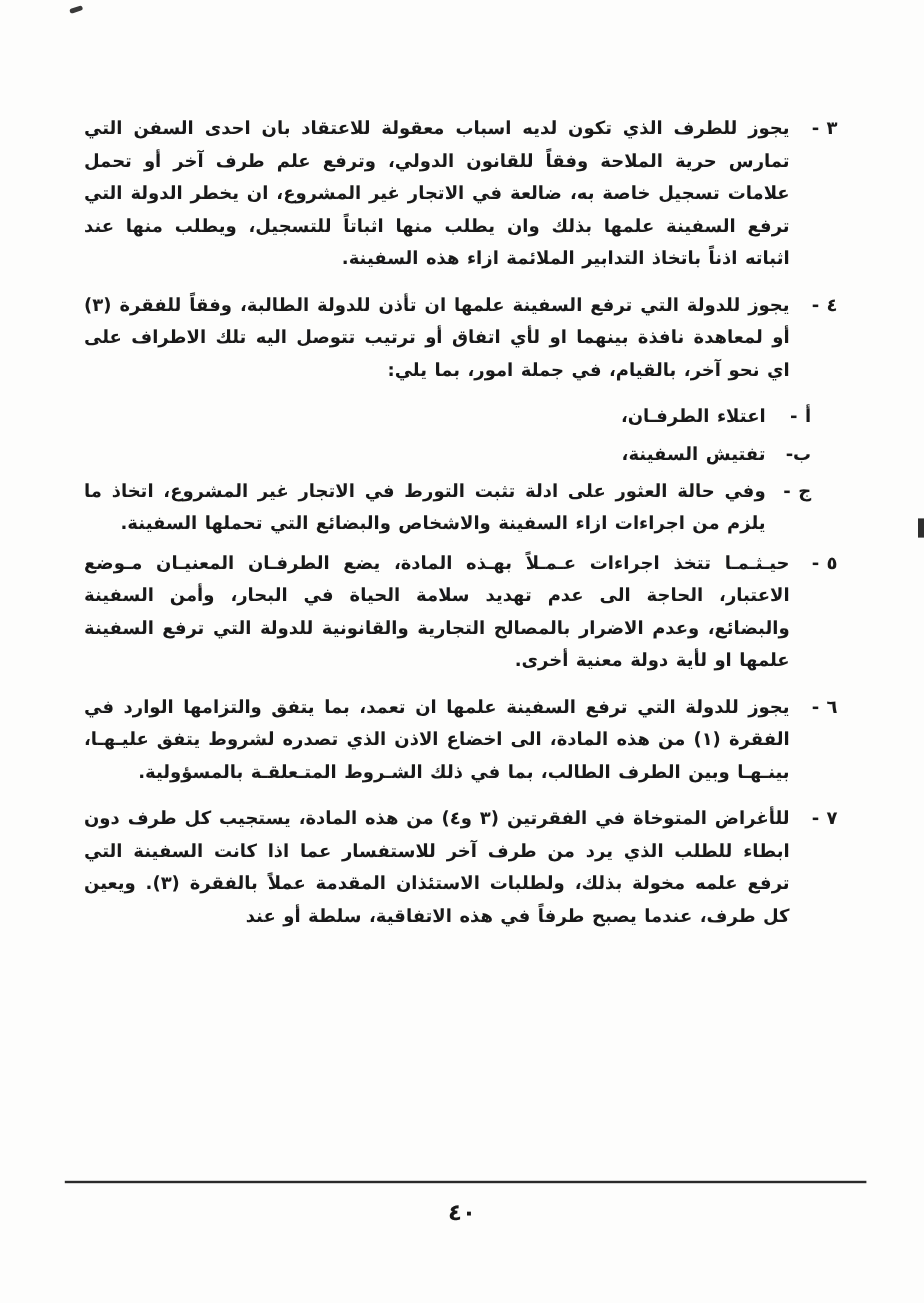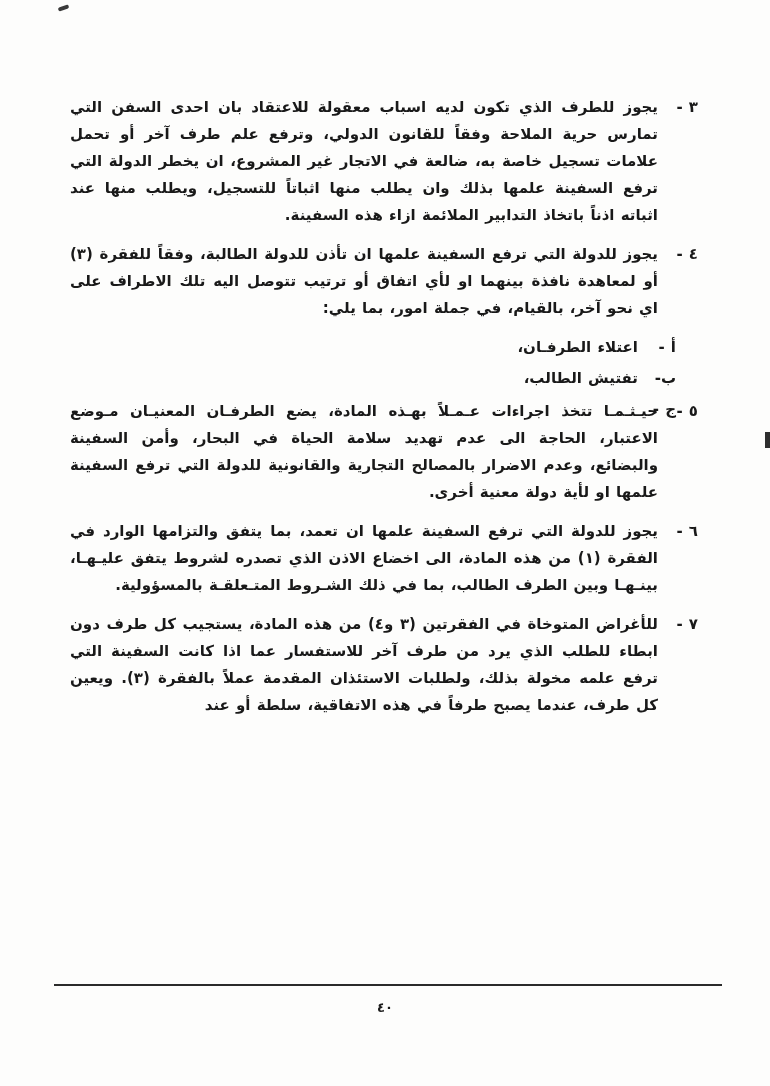--- a/index.html
+++ b/index.html
@@ -56,21 +56,21 @@
     right: 48px;
     border-top: 2px solid #2b2b2b;
   }
   .page-number {
     position: absolute;
     top: 1000px;
     left: 0;
     right: 0;
     text-align: center;
     direction: rtl;
-    font-size: 13px;
+    font-size: 19px;
     font-weight: 700;
   }
   
   .speck-top-left {
     position: absolute;
     top: 6px;
     left: 58px;
     width: 11px;
     height: 4px;
     background: #3a3a3a;
@@ -106,25 +106,26 @@
       <span class="text">يجوز للدولة التي ترفع السفينة علمها ان تأذن للدولة الطالبة، وفقاً للفقرة (٣) أو لمعاهدة نافذة بينهما او لأي اتفاق أو ترتيب تتوصل اليه تلك الاطراف على اي نحو آخر، بالقيام، في جملة امور، بما يلي:</span>
     </div>
 
     <div class="para sub short">
       <span class="marker">أ -</span>
       <span class="text">اعتلاء الطرفـان،</span>
     </div>
 
     <div class="para sub short">
       <span class="marker">ب-</span>
-      <span class="text">تفتيش الطالب،</span>
+      <span class="text">تفتيش السفينة،</span>
     </div>
 
     <div class="para sub">
       <span class="marker">ج -</span>
+      <span class="text">وفي حالة العثور على ادلة تثبت التورط في الاتجار غير المشروع، اتخاذ ما يلزم من اجراءات ازاء السفينة والاشخاص والبضائع التي تحملها السفينة.</span>
     </div>
 
     <div class="para">
       <span class="marker">٥ -</span>
       <span class="text">حيـثـمـا تتخذ اجراءات عـمـلاً بهـذه المادة، يضع الطرفـان المعنيـان مـوضع الاعتبار، الحاجة الى عدم تهديد سلامة الحياة في البحار، وأمن السفينة والبضائع، وعدم الاضرار بالمصالح التجارية والقانونية للدولة التي ترفع السفينة علمها او لأية دولة معنية أخرى.</span>
     </div>
 
     <div class="para">
       <span class="marker">٦ -</span>
       <span class="text">يجوز للدولة التي ترفع السفينة علمها ان تعمد، بما يتفق والتزامها الوارد في الفقرة (١) من هذه المادة، الى اخضاع الاذن الذي تصدره لشروط يتفق عليـهـا، بينـهـا وبين الطرف الطالب، بما في ذلك الشـروط المتـعلقـة بالمسؤولية.</span>

